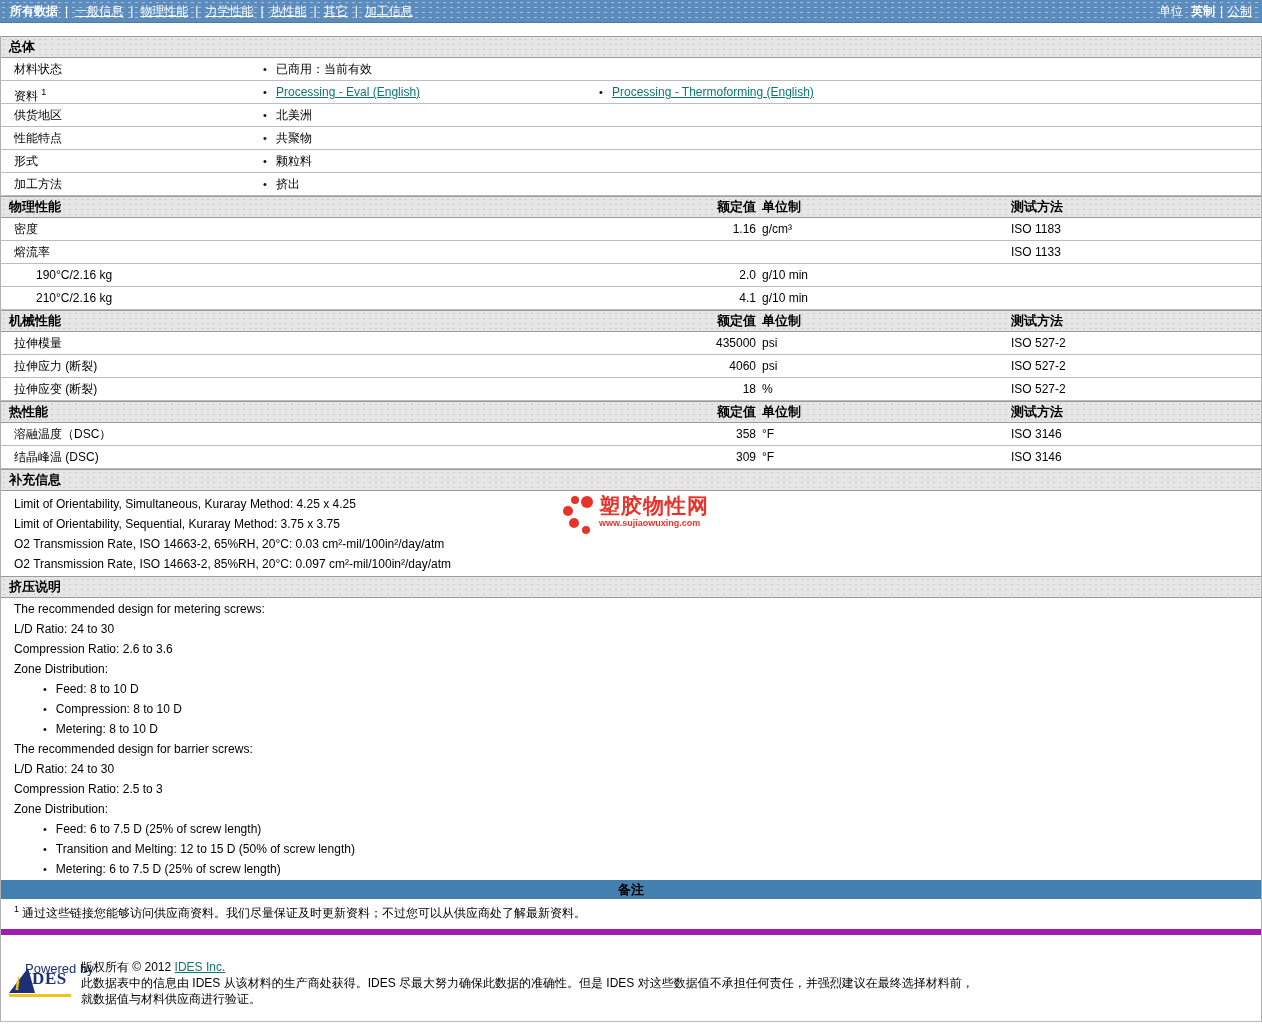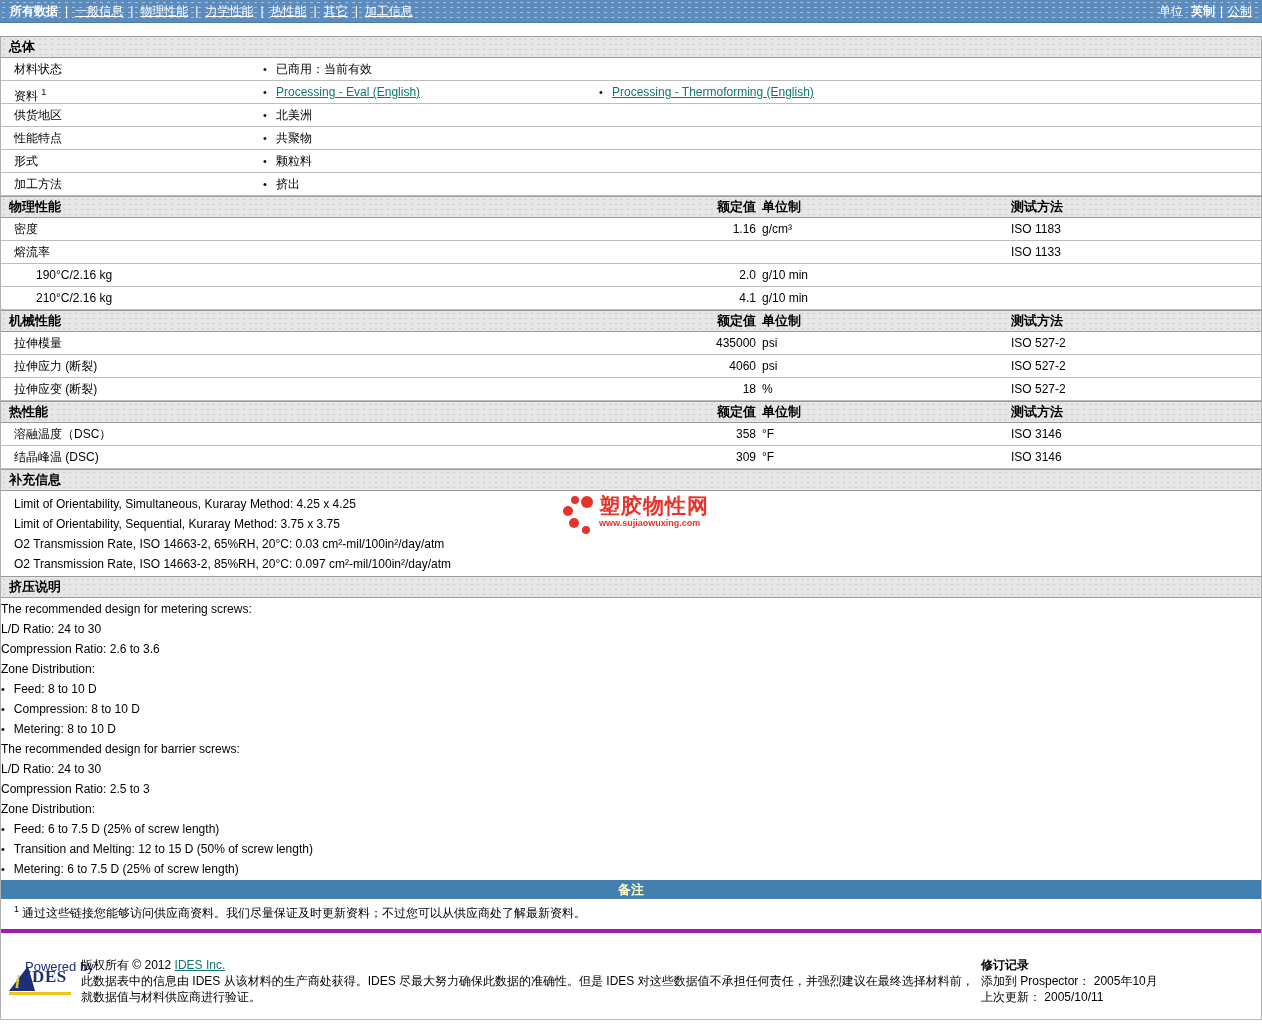--- a/index.html
+++ b/index.html
@@ -51,29 +51,29 @@
   .pname-indent { left:35px; }
   .prop-value { position:absolute; left:520px; width:235px; text-align:right; }
   .prop-unit  { position:absolute; left:761px; }
   .prop-method{ position:absolute; left:1010px; }
   .sec-head .prop-value, .sec-head .prop-unit, .sec-head .prop-method { font-weight:bold; font-size:13px; top:0; line-height:20px; }
 
   .supp { padding:3px 0 2px; }
   .supp-line { height:20px; line-height:20px; padding-left:13px; }
 
   .ext { padding:1px 0 1px; }
-  .ext-line { height:20px; line-height:20px; }
-  .ext-bullet { height:20px; line-height:20px; }
+  .ext-line { height:20px; line-height:20px; padding-left:13px; }
+  .ext-bullet { height:20px; line-height:20px; padding-left:42px; }
   .ext-bullet .dot { font-size:11px; margin-right:9px; }
 
   .notes-bar {
-    height:19px; line-height:19px; background:#4380af; color:#fef9c3;
+    height:19px; line-height:19px; background:#4380af; color:#000000;
     text-align:center; font-weight:bold; font-size:13px;
   }
-  .note-row { padding:5px 18px 7px 13px; border-bottom:4px solid #a21caf; }
+  .note-row { padding:5px 18px 7px 13px; border-bottom:6px solid #a21caf; }
   .note-row sup { font-size:9px; vertical-align:super; margin-right:3px; }
 
   .footer-gap { height:22px; }
   .footer { position:relative; height:64px; }
   .ides-logo { position:absolute; left:8px; top:4px; width:64px; height:40px; }
   .ides-powered { position:absolute; left:16px; top:0; font-size:13px; color:#1d3076; white-space:nowrap; }
   .ides-name { position:absolute; left:16px; top:8px; font-size:17px; font-weight:bold; color:#1d3076; letter-spacing:0.5px; font-family:"Liberation Serif","DejaVu Serif",serif; }
   .ides-tri { position:absolute; left:0; top:6px; }
   .ides-bar { position:absolute; left:0; top:33px; width:62px; height:3px; background:#f0c418; }
   .footer-text { position:absolute; left:80px; top:2px; line-height:16px; }
@@ -269,25 +269,20 @@
       </svg>
       <span class="ides-powered">Powered by</span>
       <span class="ides-name">IDES</span>
       <span class="ides-bar"></span>
     </div>
     <div class="footer-text">
       <div><span>版权所有  © 2012 </span><a>IDES Inc.</a></div>
       <div>此数据表中的信息由  IDES 从该材料的生产商处获得。IDES 尽最大努力确保此数据的准确性。但是  IDES 对这些数据值不承担任何责任，并强烈建议在最终选择材料前，</div>
       <div>就数据值与材料供应商进行验证。</div>
     </div>
-    <div class="revision">
-      <div class="rev-title">修订记录</div>
-      <div><span>添加到  Prospector：  </span><span>2005年10月</span></div>
-      <div><span>上次更新：  </span><span>2005/10/11</span></div>
-    </div>
   </div>
 </div>
 
 <div class="ad">&lt;广告&gt;</div>
 
 <div class="watermark">
   <svg width="30" height="40" viewBox="0 0 30 40">
     <circle cx="12" cy="6" r="4" fill="#e8332a"></circle>
     <circle cx="24" cy="8" r="6" fill="#e8332a"></circle>
     <circle cx="5" cy="17" r="5" fill="#e8332a"></circle>

